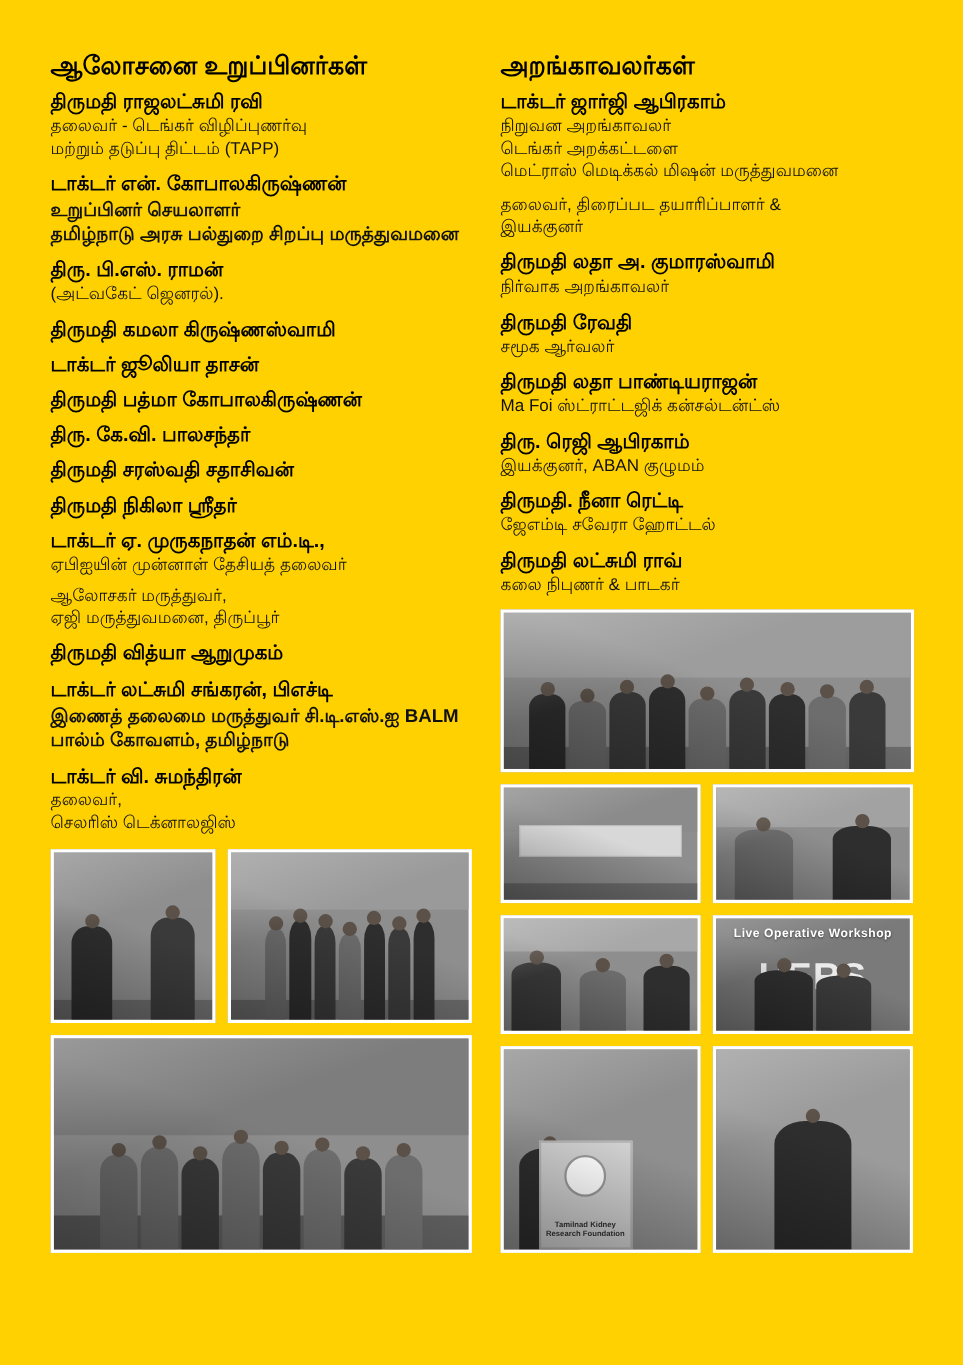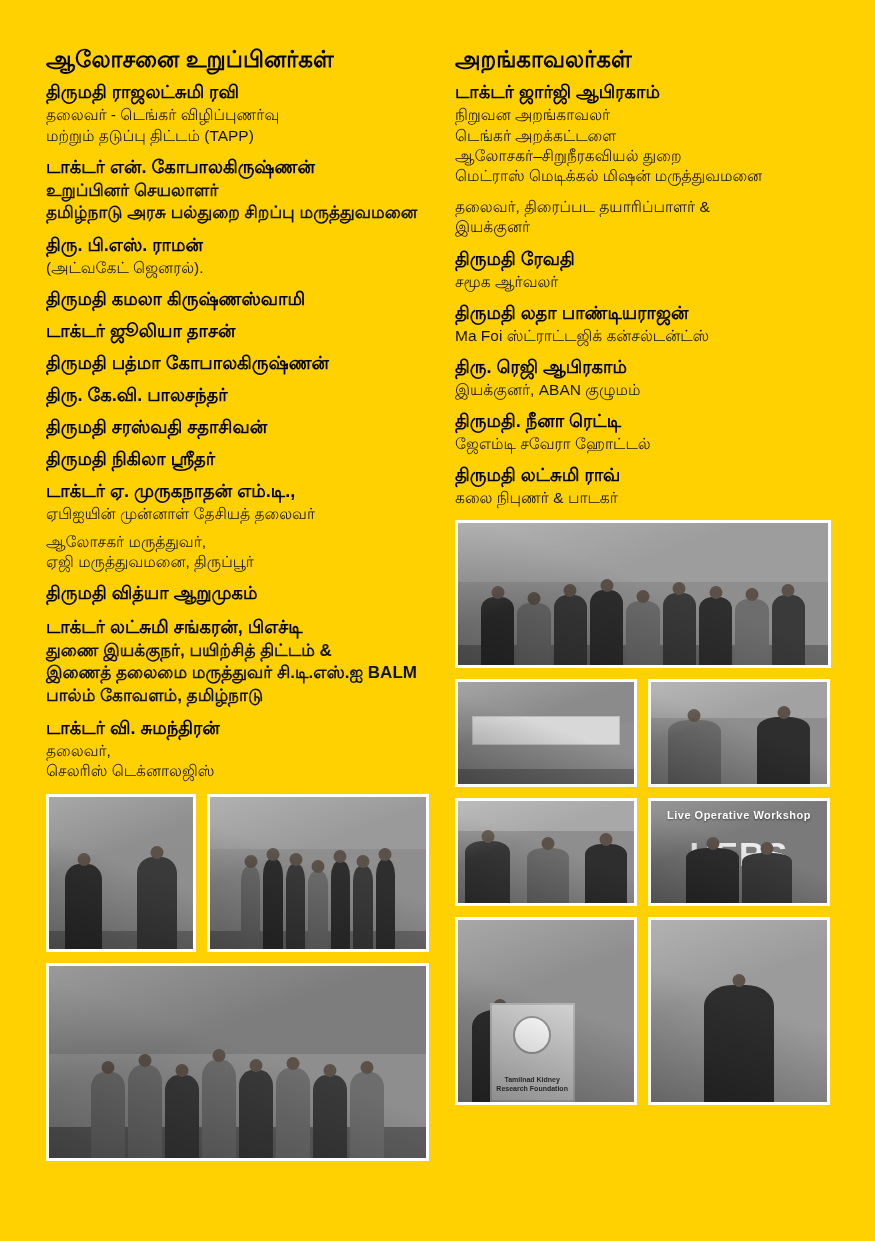--- a/index.html
+++ b/index.html
@@ -160,21 +160,20 @@
       <p class="p-role" style="margin-top:9px">ஆலோசகர் மருத்துவர்,</p>
       <p class="p-role">ஏஜி மருத்துவமனை, திருப்பூர்</p>
     </div>
 
     <div class="person gap-sm">
       <p class="p-name">திருமதி வித்யா ஆறுமுகம்</p>
     </div>
 
     <div class="person gap-sm">
       <p class="p-name">டாக்டர் லட்சுமி சங்கரன், பிஎச்டி</p>
-      <p class="p-role bold">துணை இயக்குநர், பயிற்சித் திட்டம் &amp;</p>
       <p class="p-role bold">இணைத் தலைமை மருத்துவர் சி.டி.எஸ்.ஐ BALM</p>
       <p class="p-role bold">பால்ம் கோவளம், தமிழ்நாடு</p>
     </div>
 
     <div class="person">
       <p class="p-name">டாக்டர் வி. சுமந்திரன்</p>
       <p class="p-role">தலைவர்,</p>
       <p class="p-role">செலரிஸ் டெக்னாலஜிஸ்</p>
     </div>
 
@@ -223,29 +222,32 @@
   </div>
 
   <div class="col col-right">
 
     <h2 class="section-title">அறங்காவலர்கள்</h2>
 
     <div class="person gap-sm">
       <p class="p-name">டாக்டர் ஜார்ஜி ஆபிரகாம்</p>
       <p class="p-role">நிறுவன அறங்காவலர்</p>
       <p class="p-role">டெங்கர் அறக்கட்டளை</p>
-      <p class="p-role">ஆலோசகர்–சிறுநீரகவியல் துறை</p>
       <p class="p-role">மெட்ராஸ் மெடிக்கல் மிஷன் மருத்துவமனை</p>
     </div>
 
     <div class="person gap-sm">
       <p class="p-role">தலைவர், திரைப்பட தயாரிப்பாளர் &amp;</p>
       <p class="p-role">இயக்குனர்</p>
     </div>
 
+    <div class="person gap-sm">
+      <p class="p-name">திருமதி லதா அ. குமாரஸ்வாமி</p>
+      <p class="p-role">நிர்வாக அறங்காவலர்</p>
+    </div>
 
     <div class="person gap-sm">
       <p class="p-name">திருமதி ரேவதி</p>
       <p class="p-role">சமூக ஆர்வலர்</p>
     </div>
 
     <div class="person gap-sm">
       <p class="p-name">திருமதி லதா பாண்டியராஜன்</p>
       <p class="p-role">Ma Foi ஸ்ட்ராட்டஜிக் கன்சல்டன்ட்ஸ்</p>
     </div>

